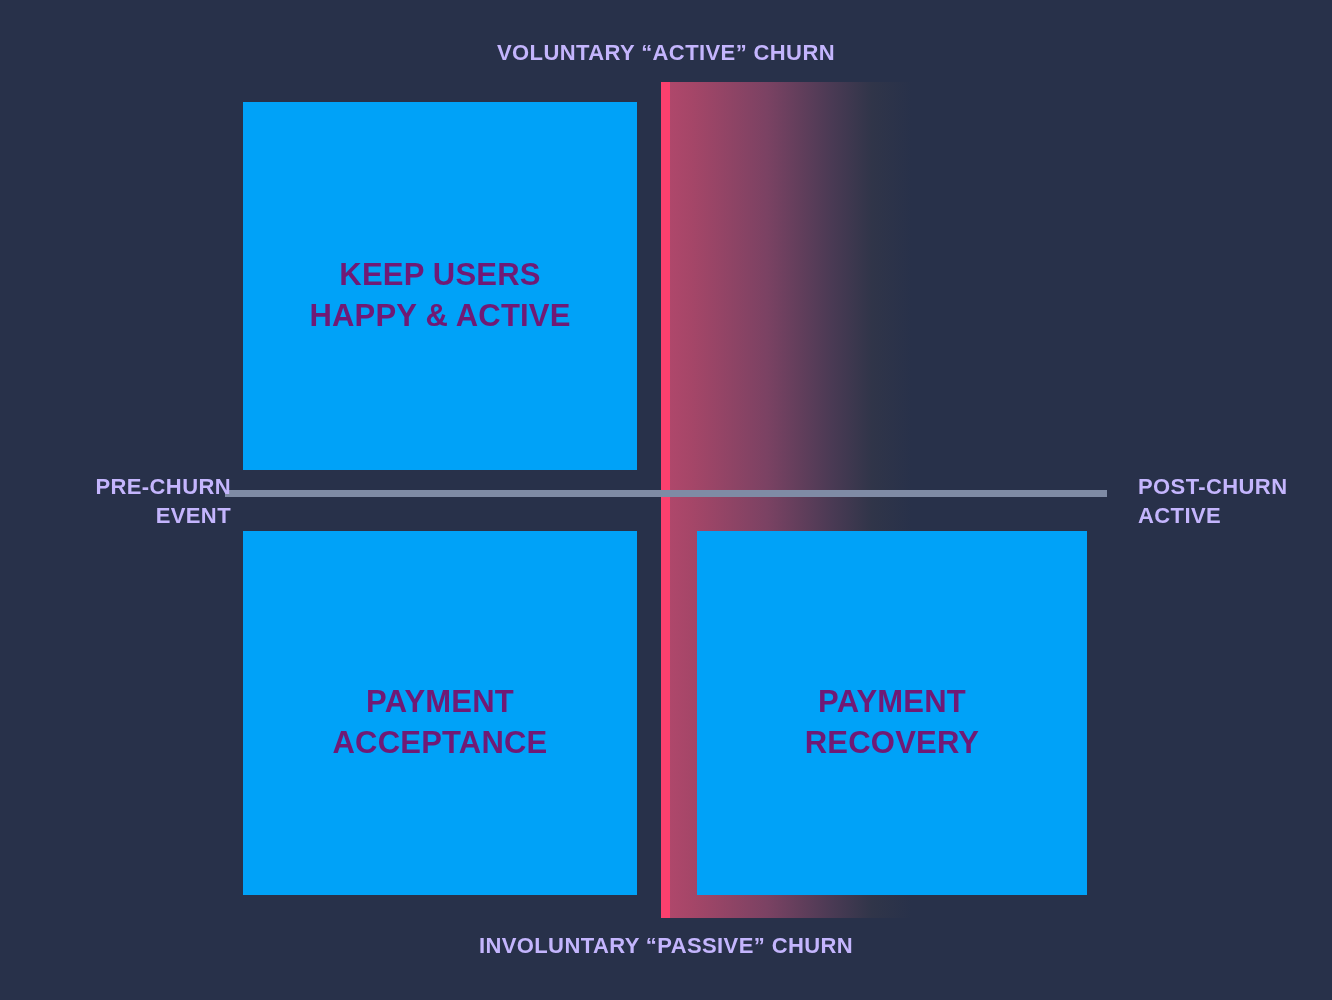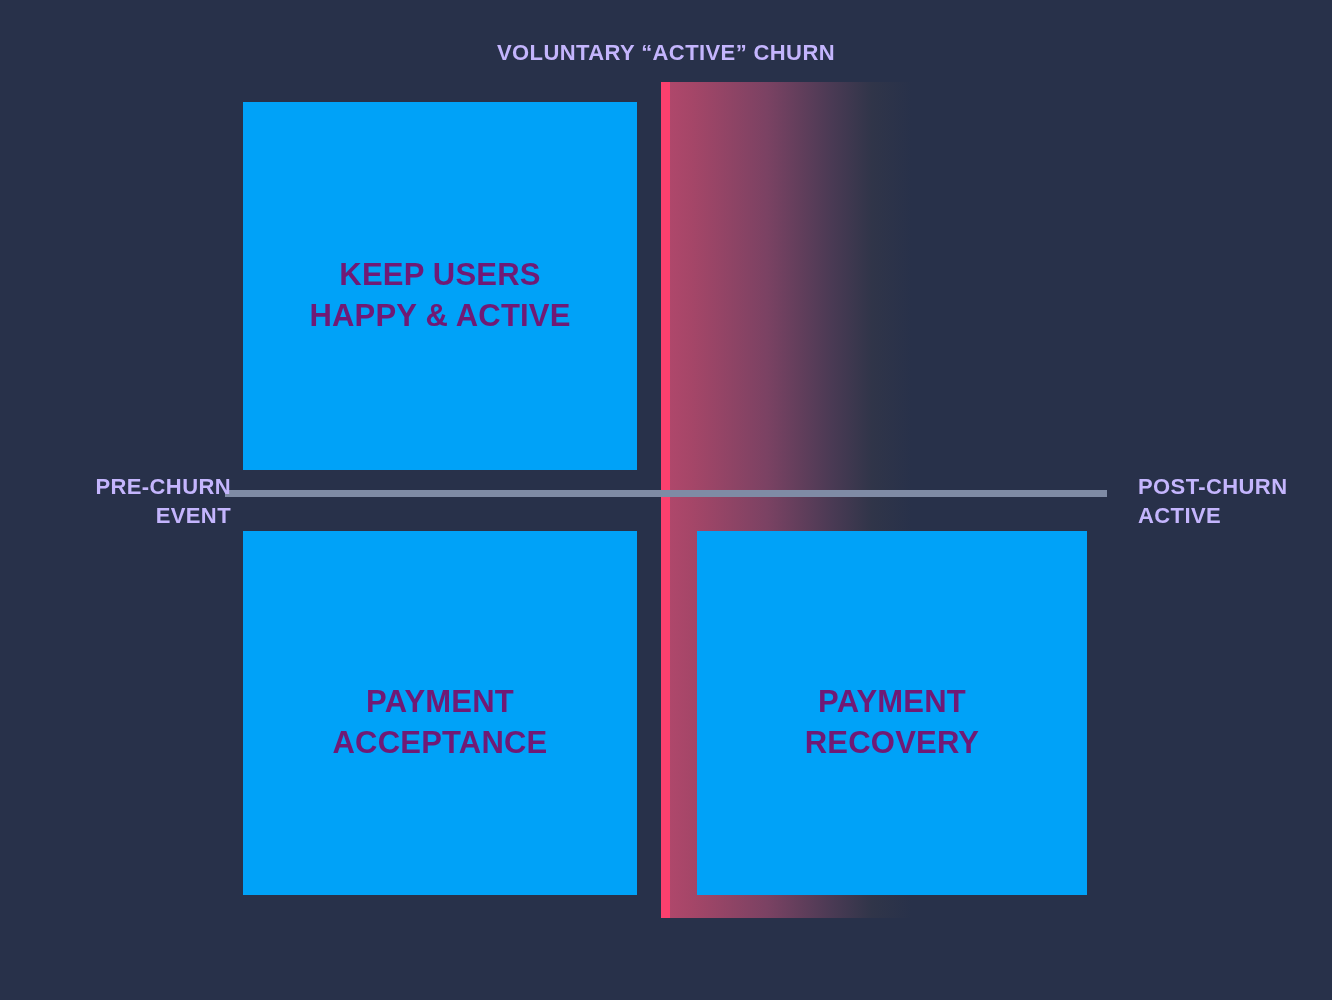--- a/index.html
+++ b/index.html
@@ -120,18 +120,19 @@
     <span class="box-label">PAYMENT
 ACCEPTANCE</span>
   </div>
 
   <div class="box" id="box-bottom-right">
     <span class="box-label">PAYMENT
 RECOVERY</span>
   </div>
 
   <div class="axis-caption" id="caption-top">VOLUNTARY “ACTIVE” CHURN</div>
+  <div class="axis-caption" id="caption-bottom">INVOLUNTARY “PASSIVE” CHURN</div>
   <div class="axis-caption" id="caption-left">PRE-CHURN
 EVENT</div>
   <div class="axis-caption" id="caption-right">POST-CHURN
 ACTIVE</div>
 
 </div>
 
 </body></html>

